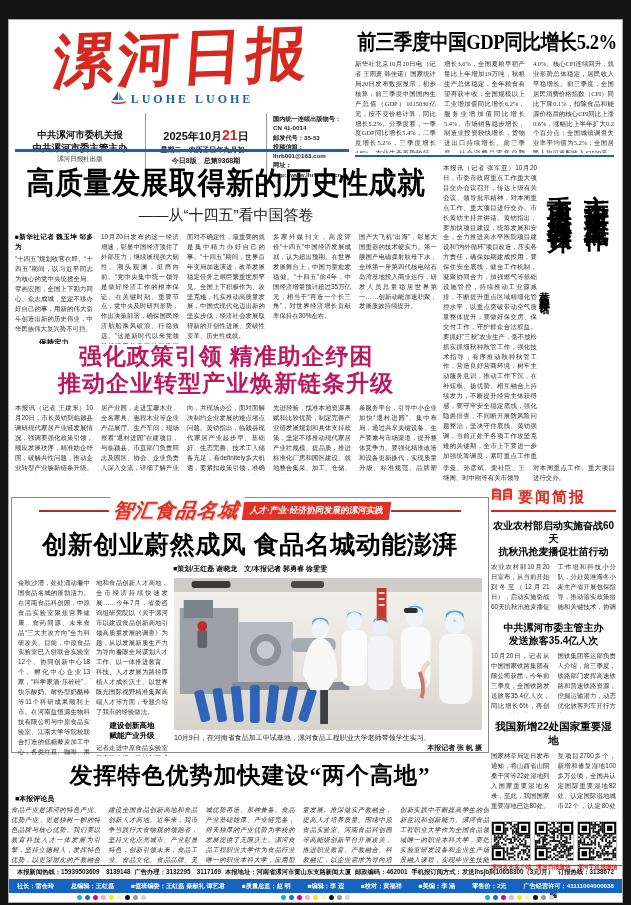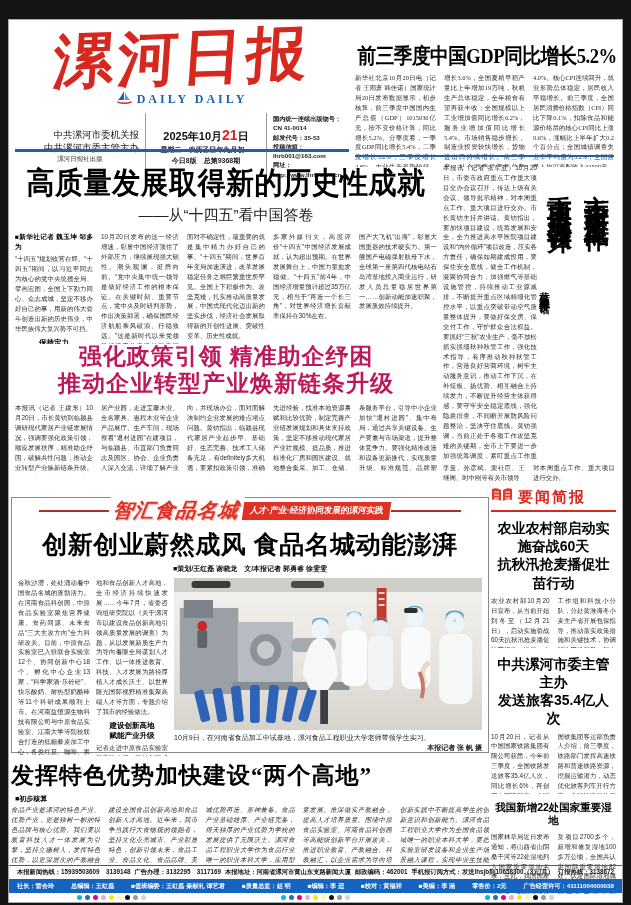--- a/index.html
+++ b/index.html
@@ -18,32 +18,32 @@
   
   .mast-left{left:6px;top:6px;width:334px;height:120px;}
   .paper-title{font-family:"Liberation Serif","DejaVu Serif",serif;color:#d6281e;font-weight:900;
      font-size:60px;line-height:1;text-align:center;transform:skewX(-6deg) rotate(-2deg);
      letter-spacing:4px;margin-top:2px;}
   .logo-row{display:flex;align-items:center;justify-content:center;gap:5px;margin-top:2px;}
   .logo-en{color:#1a63ae;font-weight:bold;font-size:12px;letter-spacing:3px;font-family:"Liberation Serif",serif;}
   .mast-info{display:flex;margin-top:5px;align-items:stretch;}
   .mast-cell{padding:1px 6px;display:flex;flex-direction:column;justify-content:center;}
   .mast-cell+.mast-cell{border-left:1px solid #999;}
-  .org1{font-size:9.5px;font-weight:normal;line-height:1.35;text-align:right;color:#111;}
+  .org1{font-size:9.5px;font-weight:bold;line-height:1.35;text-align:center;color:#111;}
   .org2{font-size:6.5px;text-align:center;color:#333;margin-top:1px;}
   .dateline1{font-size:11px;font-weight:bold;text-align:center;color:#111;}
   .dateline1 .day{color:#d6281e;font-size:14px;}
   .dateline2{font-size:7px;font-weight:bold;text-align:center;color:#222;margin-top:1px;}
   .pubinfo{font-size:6.2px;font-weight:bold;color:#222;line-height:1.5;}
   .rule-blue{background:#1a63ae;}
   .rule-left{left:6px;top:129px;width:334px;height:3px;}
   .rule-right{left:346px;top:135px;width:259px;height:2px;}
 
   
-  .gdp{left:346px;top:22px;width:259px;height:126px;}
+  .gdp{left:346px;top:8px;width:259px;height:126px;}
   .gdp h1{margin:0 0 5px 0;font-size:19px;letter-spacing:-0.5px;font-weight:900;color:#000;
           text-align:center;white-space:nowrap;transform:scale(0.98,1.12);transform-origin:center top;}
   .gdp .cols{height:94px;}
 
   
   .main-box{left:6px;top:143px;width:422px;height:176px;}
   .main-head{font-size:28px;font-weight:900;color:#000;text-align:center;letter-spacing:0.5px;
              transform:scaleY(1.08);transform-origin:top;}
   .main-sub{font-size:15px;color:#222;text-align:center;margin-top:5px;}
   .main-cols{margin-top:7px;height:112px;}
@@ -78,30 +78,30 @@
   .zh-byline{font-size:7px;font-weight:bold;text-align:center;color:#111;margin-top:3px;}
   .zh-content{display:flex;gap:6px;padding:4px 6px 0 6px;}
   .zh-col{width:72px;height:178px;}
   .zh-photo-wrap{flex:1;}
   .zh-photo{width:100%;height:152px;background:#e8e6e2;display:block;}
   .zh-caption{font-size:7px;color:#222;margin-top:3px;line-height:1.4;}
   .zh-credit{font-weight:bold;text-align:right;display:block;}
 
   
   .fh{left:2px;top:740px;width:478px;height:100px;}
-  .fh-head{font-size:23px;font-weight:900;text-align:left;color:#000;letter-spacing:1px;}
+  .fh-head{font-size:23px;font-weight:900;text-align:center;color:#000;letter-spacing:1px;}
   .fh-by{font-size:7px;font-weight:bold;margin:3px 0 1px 4px;}
   .fh .cols{height:60px;font-style:italic;}
 
   
   .rail{left:482px;top:468px;width:125px;height:372px;}
   .jb-head{display:flex;align-items:center;gap:5px;border-bottom:2px solid #d6281e;padding-bottom:3px;}
   .jb-title{color:#d6281e;font-size:15px;font-weight:900;letter-spacing:2px;}
   .rail-art{margin-top:7px;}
-  .rail-h{font-size:14px;font-weight:900;text-align:center;color:#000;line-height:1.3;}
+  .rail-h{font-size:10px;font-weight:900;text-align:center;color:#000;line-height:1.3;}
   .rail-h.l{font-size:10.5px;}
   .rail-body{margin-top:4px;height:52px;}
   .rail-body.tall{height:62px;}
   .qr-row{display:flex;justify-content:space-between;margin-top:8px;}
   .qr-item{width:39px;text-align:center;}
   .qr{width:38px;height:38px;border:1px solid #bbb;background:#fff;}
   .qr-label{color:#d6281e;font-size:5.8px;font-weight:bold;margin-top:2px;white-space:nowrap;}
   .scan-text{font-size:7px;font-weight:900;color:#000;text-align:center;margin-top:6px;line-height:1.6;}
 
   
@@ -121,21 +121,21 @@
   <div class="abs mast-left">
     <div class="paper-title">漯河日报</div>
     <div class="logo-row">
       <span>
         <svg width="15" height="13" viewBox="0 0 15 13">
           <path d="M7 0 C5 4 3 7 1 9 L7 9 Z" fill="#1a63ae"></path>
           <path d="M8 1 C9 4 11 7 13 9 L8 9 Z" fill="#5b9bd5"></path>
           <path d="M0 10 Q7 13 15 10 L14 12 Q7 14 1 12 Z" fill="#d6281e"></path>
         </svg>
       </span>
-      <span class="logo-en">DAILY DAILY</span>
+      <span class="logo-en">LUOHE LUOHE</span>
     </div>
     <div class="mast-info">
       <div class="mast-cell" style="width:118px;">
         <div class="org1 pre">中共漯河市委机关报
 中共漯河市委主管主办</div>
         <div class="org2">漯河日报社出版</div>
       </div>
       <div class="mast-cell" style="width:108px;">
         <div class="dateline1">
           <span>2025年10月</span><span class="day">21</span><span>日</span>
@@ -288,21 +288,21 @@
         <div class="zh-caption">
           <span>10月9日，在河南省食品加工中试基地，漯河食品工程职业大学老师带领学生实习。</span>
           <span class="zh-credit">本报记者 张 帆 摄</span>
         </div>
       </div>
     </div>
   </div>
 
   <div class="abs fh">
     <div class="fh-head serif">发挥特色优势加快建设“两个高地”</div>
-    <div class="fh-by serif">■初步核算</div>
+    <div class="fh-by serif">■本报评论员</div>
     <div class="cols tiny just serif">
       <div>食品产业是漯河的特色产业、优势产业，更是独树一帜的特色品牌与核心优势。我们要以教育科技人才一体发展为引擎，坚持立德树人，发挥特色优势，以更深层次的产教融合打通创新链与人才链，加快</div>
       <div>建设全国食品创新高地和食品创新人才高地。近年来，我市争当践行大食物观的领跑者，坚持文化点亮城市、产业彰显特色，创新引领未来，食品工业、食品文化、食品品牌、美食名城“四篇文章”一起做，推动食品名</div>
       <div>城优势再造、形神兼备。食品产业基础雄厚、产业链完备，得天独厚的产业优势为学校的发展提供了无限沃土。漯河食品工程职业大学作为食品行业唯一的职业本科大学，应用型人才服务河南万亿级食品产业及全国食品产业高质</div>
       <div>量发展。推深做实产教融合，提高人才培养质量。围绕中原食品实验室、河南食品科创园等高能级创新平台开展攻关，推进职业教育、产教融合、科教融汇，以企业需求为导向培养人才，在</div>
       <div>创新实践中不断提高学生的创新意识和创新能力。漯河食品工程职业大学作为全国食品领域唯一的职业本科大学，要把实验室研发设备和企业生产场景融入课程，实现毕业生技能与食品科技前沿、企业真实需求“零距离”衔接。（下转02版）</div>
     </div>
   </div>
 
   <div class="abs rail">

